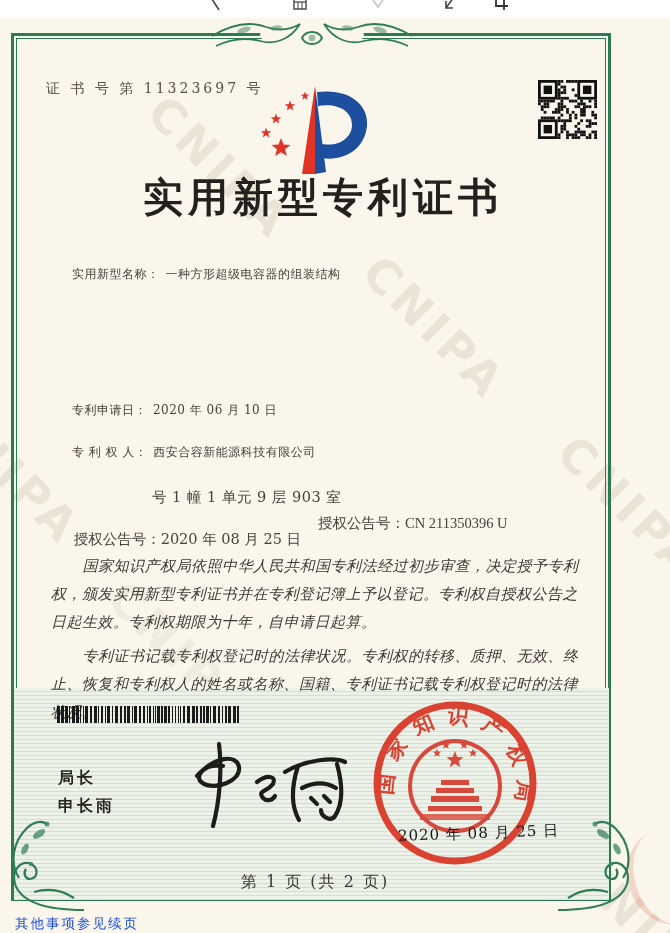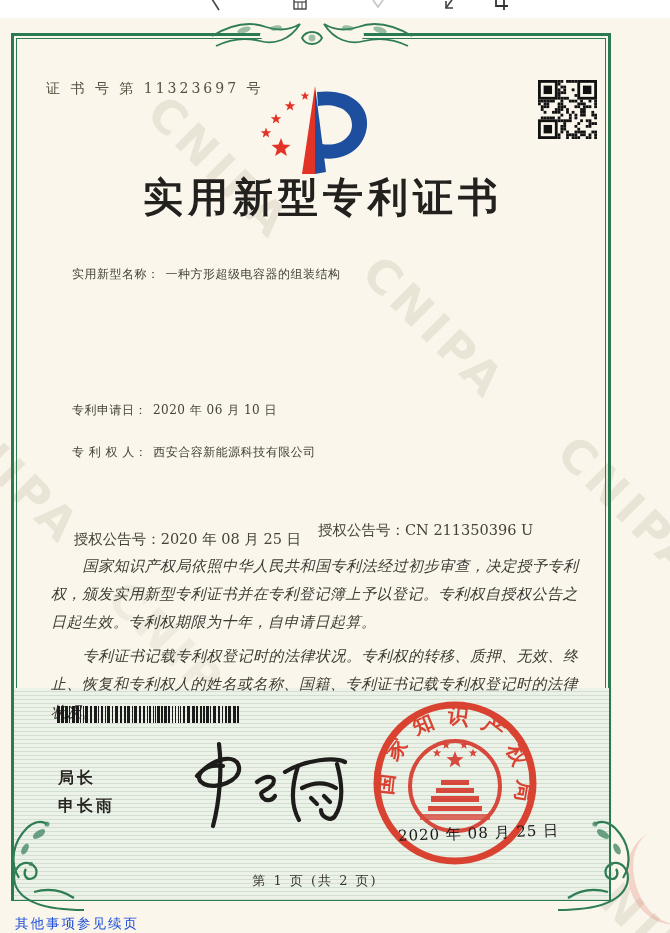--- a/index.html
+++ b/index.html
@@ -21,36 +21,36 @@
   .logo{position:absolute;left:253px;top:62px;width:124px;height:102px;z-index:2;}
   .qr{position:absolute;left:538px;top:62px;width:59px;height:59px;z-index:2;}
   .title{position:absolute;left:15px;top:152px;width:600px;text-align:center;z-index:2;
          font-size:40px;font-weight:700;letter-spacing:5px;color:#22211e;white-space:pre;padding-left:8px;}
   .field{position:absolute;left:46px;width:555px;z-index:2;font-size:12px;color:#45423a;
          letter-spacing:0.5px;white-space:pre;}
   .field .lbl{white-space:pre;}
   .field .val{white-space:pre;margin-left:6px;}
   .addr2{position:absolute;left:152px;z-index:2;font-size:14.5px;color:#45423a;letter-spacing:0.5px;white-space:pre;}
   .grantrow{position:absolute;left:46px;top:496px;width:560px;z-index:2;font-size:14.5px;color:#45423a;white-space:pre;}
-  .grantrow .g2{position:absolute;left:272px;top:7px;white-space:pre;}
+  .grantrow .g2{position:absolute;left:272px;top:0;white-space:pre;font-family:Liberation Serif, serif;}
   .bodytext{position:absolute;left:45px;top:528px;width:540px;z-index:2;font-size:15px;
             font-style:italic;color:#3c3a34;line-height:28px;}
   .bodytext p{margin:6px;text-indent:2.1em;letter-spacing:0.5px;}
   .stripes{position:absolute;left:14px;top:670px;width:595px;height:212px;z-index:1;
            background:#edf2e9;
            background-image:repeating-linear-gradient(0deg,rgba(140,175,145,0.28) 0 1px,rgba(0,0,0,0) 1px 4px);}
   .barcode{position:absolute;left:57px;top:688px;width:186px;height:17px;z-index:2;}
   .director{position:absolute;left:58px;z-index:2;font-family:"DejaVu Sans","Liberation Sans",sans-serif;
             font-weight:700;font-size:16px;letter-spacing:3px;color:#26251f;white-space:pre;}
   .signature{position:absolute;left:185px;top:718px;width:165px;height:96px;z-index:2;}
   .seal{position:absolute;left:368px;top:678px;width:175px;height:175px;z-index:3;opacity:0.9;}
   .sealdate{position:absolute;left:398px;top:806px;z-index:4;font-size:15px;color:#171717;
             letter-spacing:1px;white-space:pre;transform:rotate(-2deg);}
   .pagenum{position:absolute;left:15px;top:854px;width:600px;text-align:center;z-index:2;
-           font-size:13px;letter-spacing:2px;color:#3a382f;white-space:pre;}
+           font-size:16px;letter-spacing:2px;color:#3a382f;white-space:pre;}
   .contnote{position:absolute;left:15px;top:897px;width:600px;text-align:left;z-index:2;
             font-size:13.5px;letter-spacing:2px;color:#1d4ed8;white-space:pre;}
   .ornament{position:absolute;left:210px;top:-2px;width:204px;height:38px;z-index:2;}
   .flourish{position:absolute;top:800px;width:82px;height:95px;z-index:2;}
   .flourish.left{left:4px;}
   .flourish.right{left:556px;transform:scaleX(-1);}
   .pinkcurve{position:absolute;left:628px;top:812px;width:70px;height:95px;z-index:0;
              border-left:7px solid rgba(225,125,108,0.28);border-radius:50%;transform:rotate(-18deg);}
 </style>
 </head>
@@ -310,20 +310,21 @@
 
     <div class="field" style="top:234px">
       <span class="lbl">实用新型名称：</span><span class="val">一种方形超级电容器的组装结构</span>
     </div>
     <div class="field" style="top:370px">
       <span class="lbl">专利申请日：</span><span class="val">2020 年 06 月 10 日</span>
     </div>
     <div class="field" style="top:412px">
       <span class="lbl">专 利 权 人：</span><span class="val">西安合容新能源科技有限公司</span>
     </div>
+    <div class="addr2" style="top:470px">号 1 幢 1 单元 9 层 903 室</div>
 
     <div class="grantrow">
       <span><span>授权公告号：</span><span class="val">2020 年 08 月 25 日</span></span>
       <span class="g2"><span>授权公告号：</span><span class="val">CN 211350396 U</span></span>
     </div>
 
     <div class="bodytext">
       <p>国家知识产权局依照中华人民共和国专利法经过初步审查，决定授予专利权，颁发实用新型专利证书并在专利登记簿上予以登记。专利权自授权公告之日起生效。专利权期限为十年，自申请日起算。</p>
       <p>专利证书记载专利权登记时的法律状况。专利权的转移、质押、无效、终止、恢复和专利权人的姓名或名称、国籍、专利证书记载专利权登记时的法律状况。</p>
     </div>

